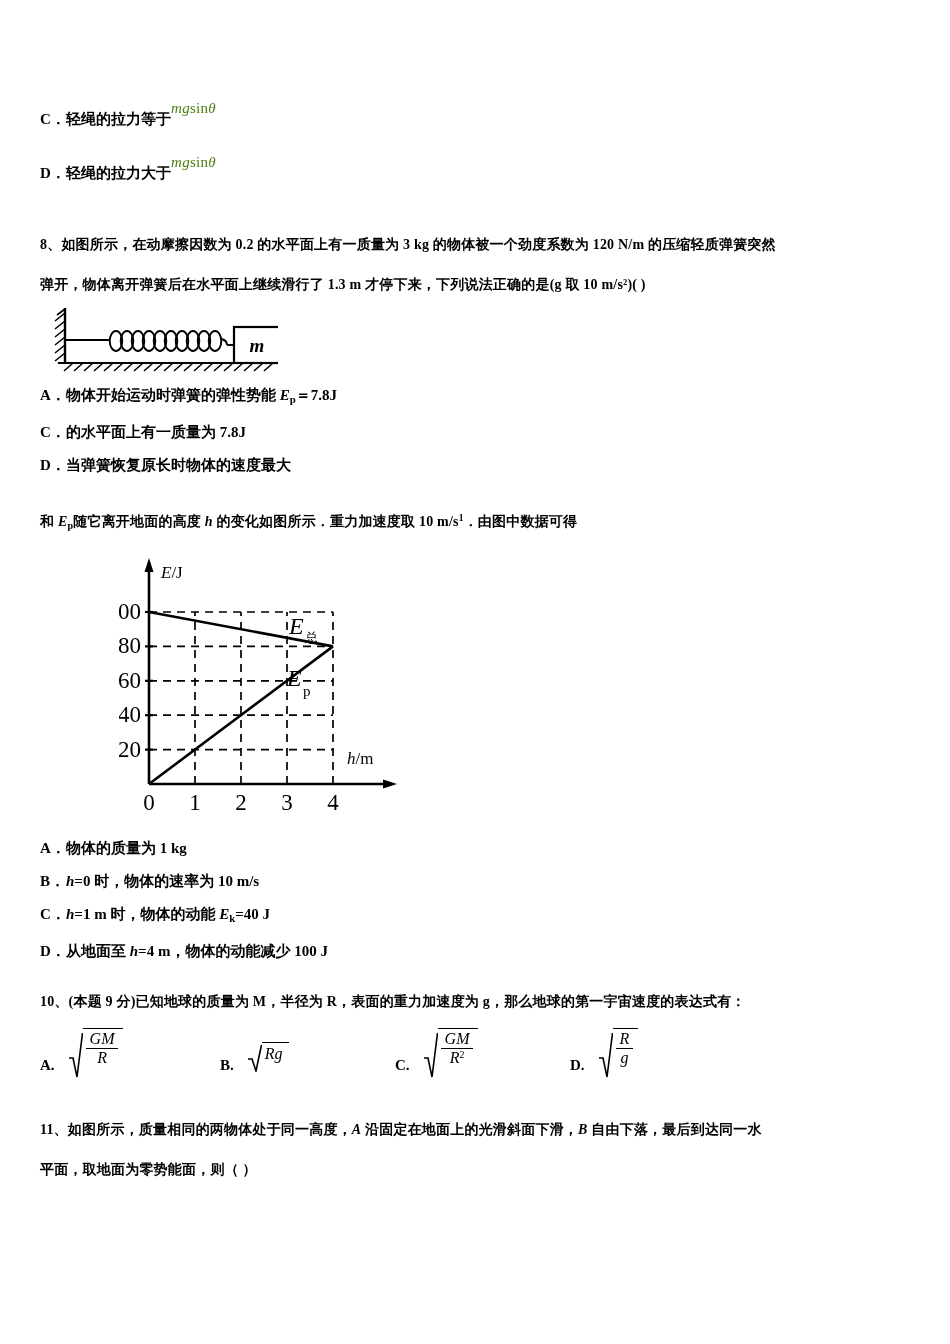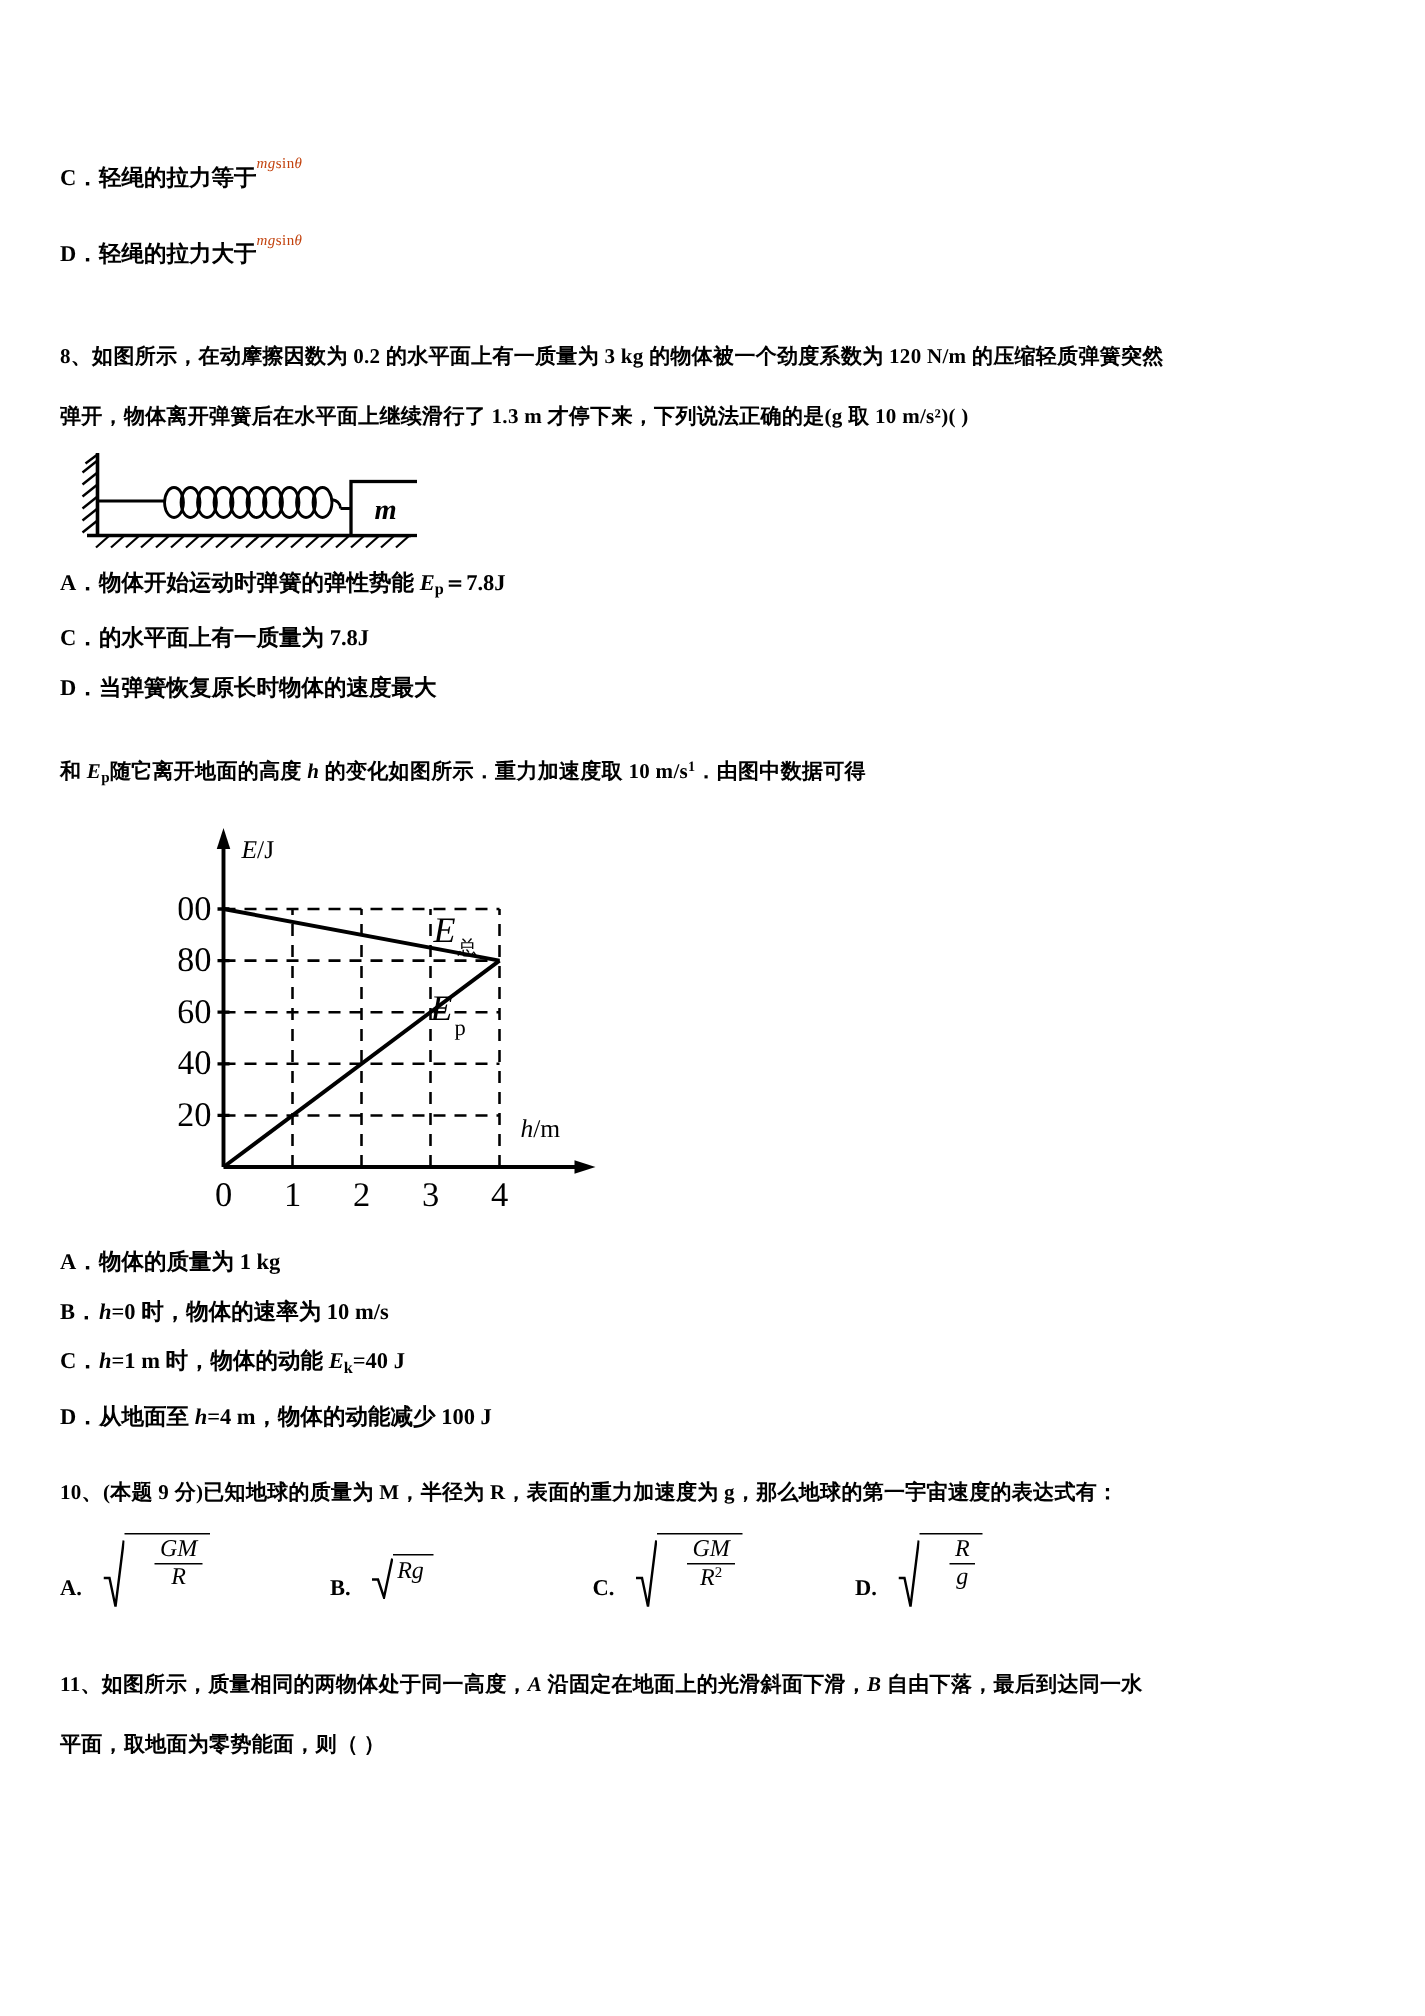--- a/index.html
+++ b/index.html
@@ -61,25 +61,25 @@
     font-size: 0.68em;
     vertical-align: 0.5em;
     font-style: normal;
   }
 
   
   .mathraise {
     display: inline-block;
     position: relative;
     top: -11px;
-    font-size: 10px;
+    font-size: 15px;
     font-style: italic;
     font-weight: normal;
     font-family: "Liberation Serif", serif;
-    color: #c2410c;
+    color: #4d7c0f;
     letter-spacing: 0.3px;
   }
   .mathraise .rm { font-style: normal; }
 
   
   .fig-spring {
     position: relative;
     margin-left: 8px;
     width: 230px;
     height: 68px;
@@ -130,21 +130,20 @@
     padding: 2px 5px 0 3px;
     font-style: italic;
     font-family: "Liberation Serif", serif;
     font-size: 16px;
     line-height: 1.05;
   }
   .frac {
     display: inline-block;
     text-align: center;
     vertical-align: middle;
-    margin-left: 17px;
   }
   .frac .num { display: block; padding: 0 4px 1px 4px; }
   .frac .den {
     display: block;
     border-top: 1.2px solid #000;
     padding: 1px 4px 0 4px;
   }
   .inline-rad-body {
     display: flex;
     align-items: center;
@@ -155,21 +154,21 @@
 </head>
 <body>
 
 <div class="page">
  <div class="content">
 
   <div class="opt-line" style="line-height:48px;">
     <span class="opt-label">C．</span><span class="opt-text">轻绳的拉力等于</span><span class="mathraise"><span class="mi">mg</span><span class="rm">sin</span><span class="mi">θ</span></span>
   </div>
 
-  <div class="opt-line" style="line-height:50px;">
+  <div class="opt-line" style="line-height:60px;">
     <span class="opt-label">D．</span><span class="opt-text">轻绳的拉力大于</span><span class="mathraise"><span class="mi">mg</span><span class="rm">sin</span><span class="mi">θ</span></span>
   </div>
 
   <div style="height:22px;"></div>
 
   <div class="q-line">8、如图所示，在动摩擦因数为 0.2 的水平面上有一质量为 3 kg 的物体被一个劲度系数为 120 N/m 的压缩轻质弹簧突然</div>
   <div class="q-line">弹开，物体离开弹簧后在水平面上继续滑行了 1.3 m 才停下来，下列说法正确的是(g 取 10 m/s²)(       )</div>
 
   <div class="fig-spring">
     <svg width="230" height="68" viewBox="0 0 230 68">

